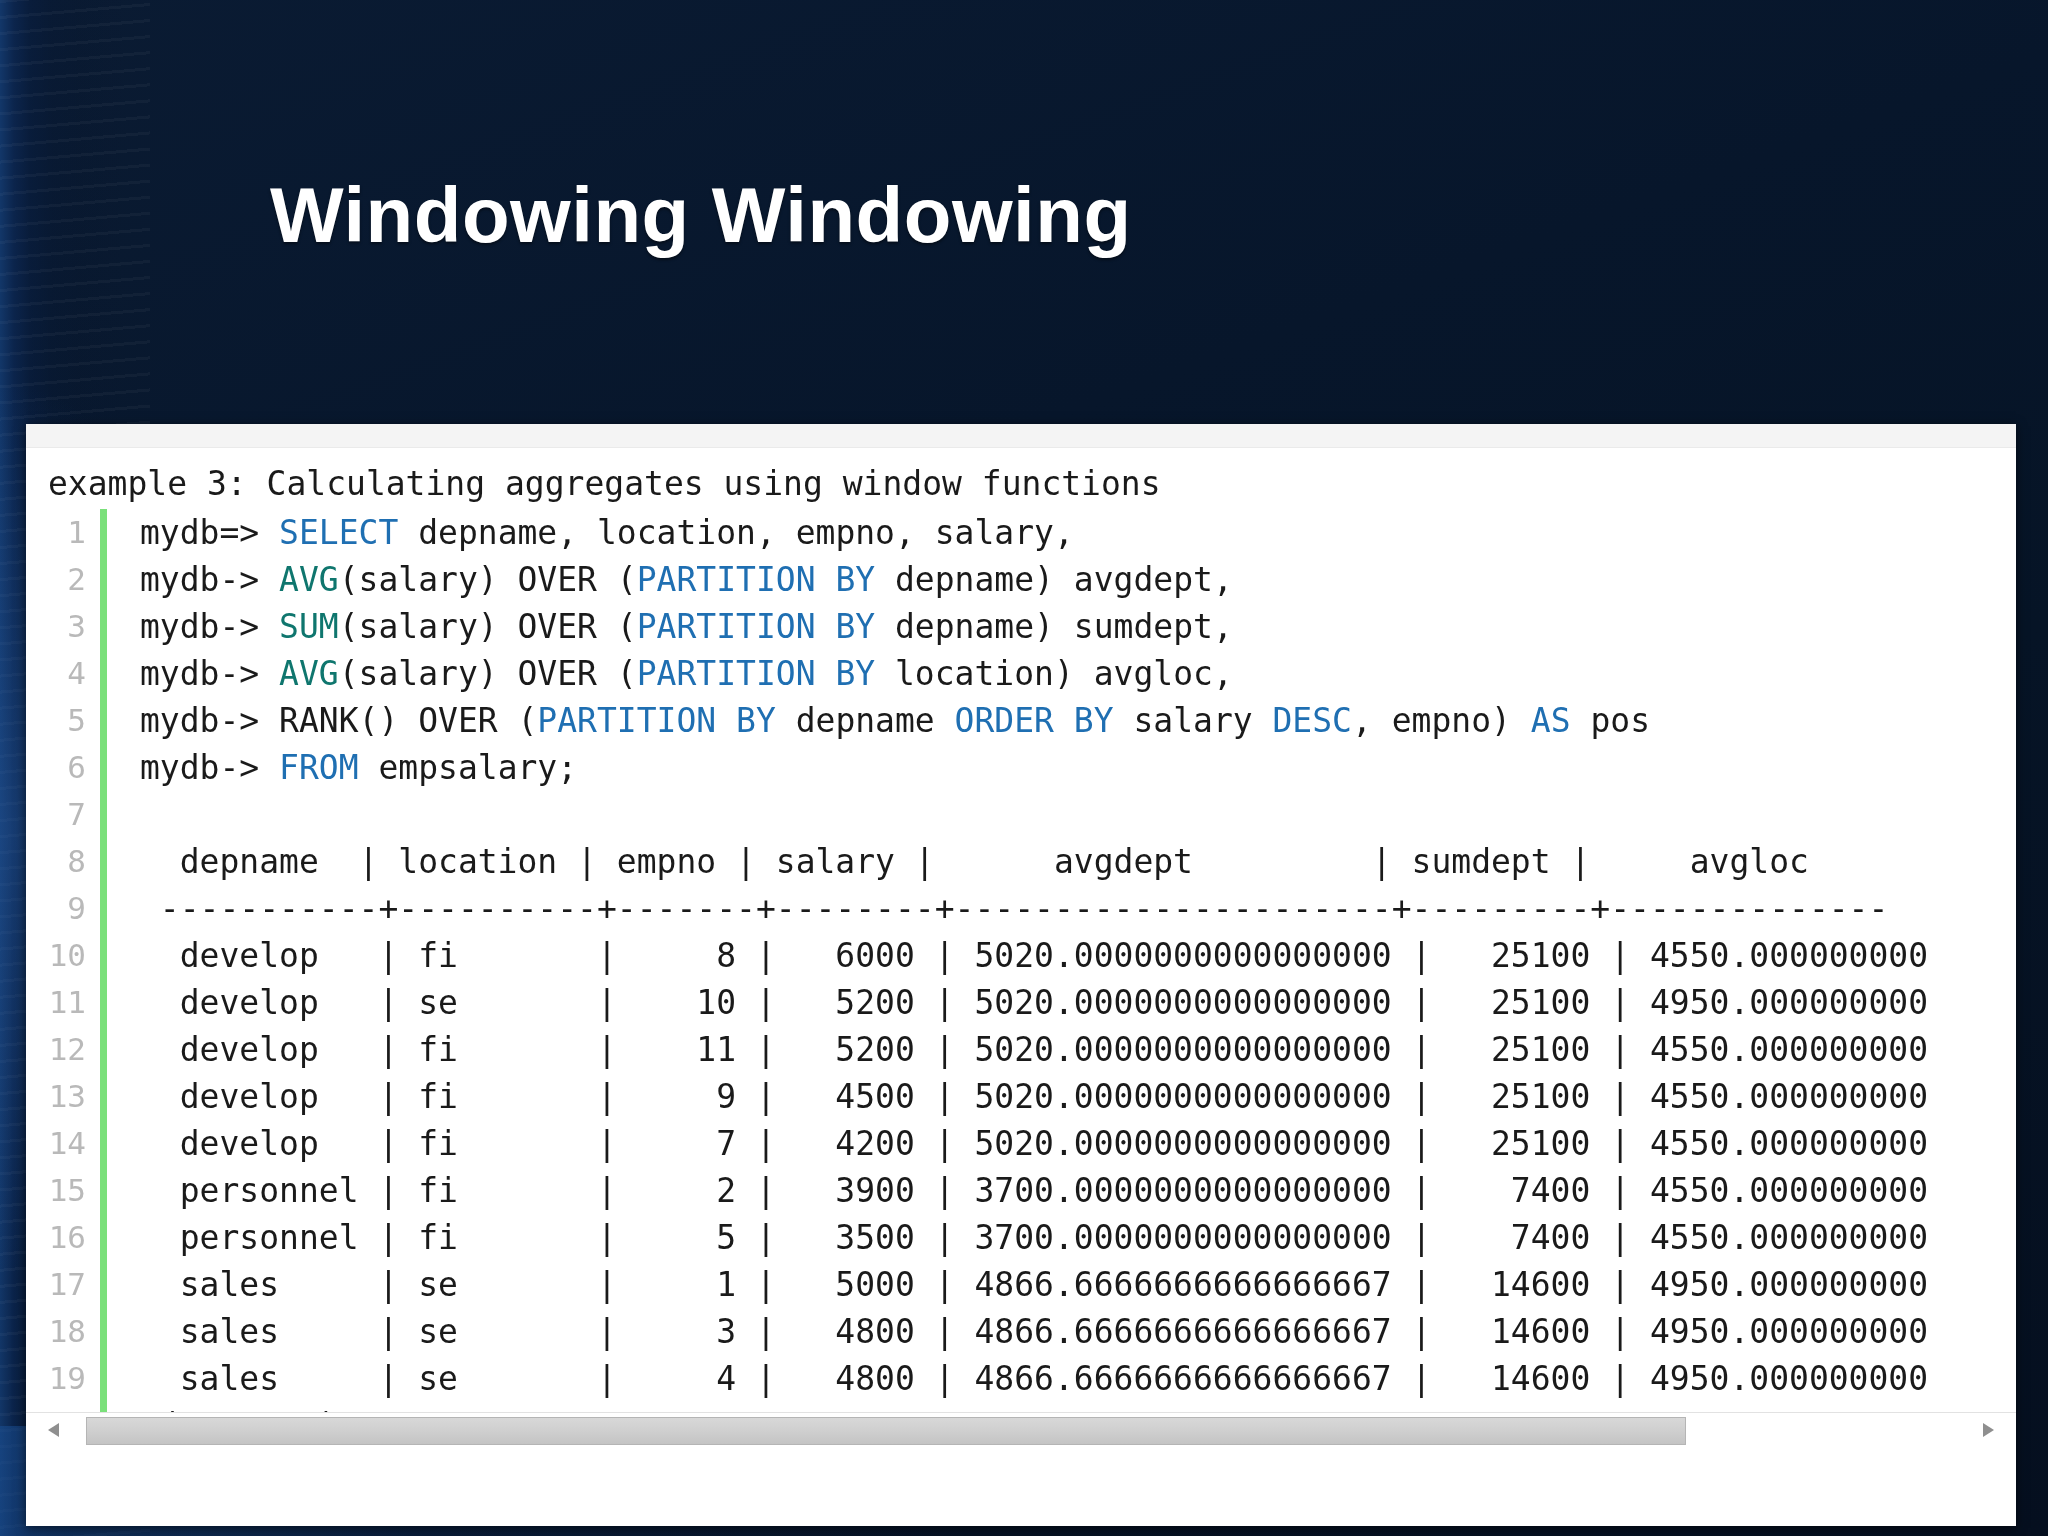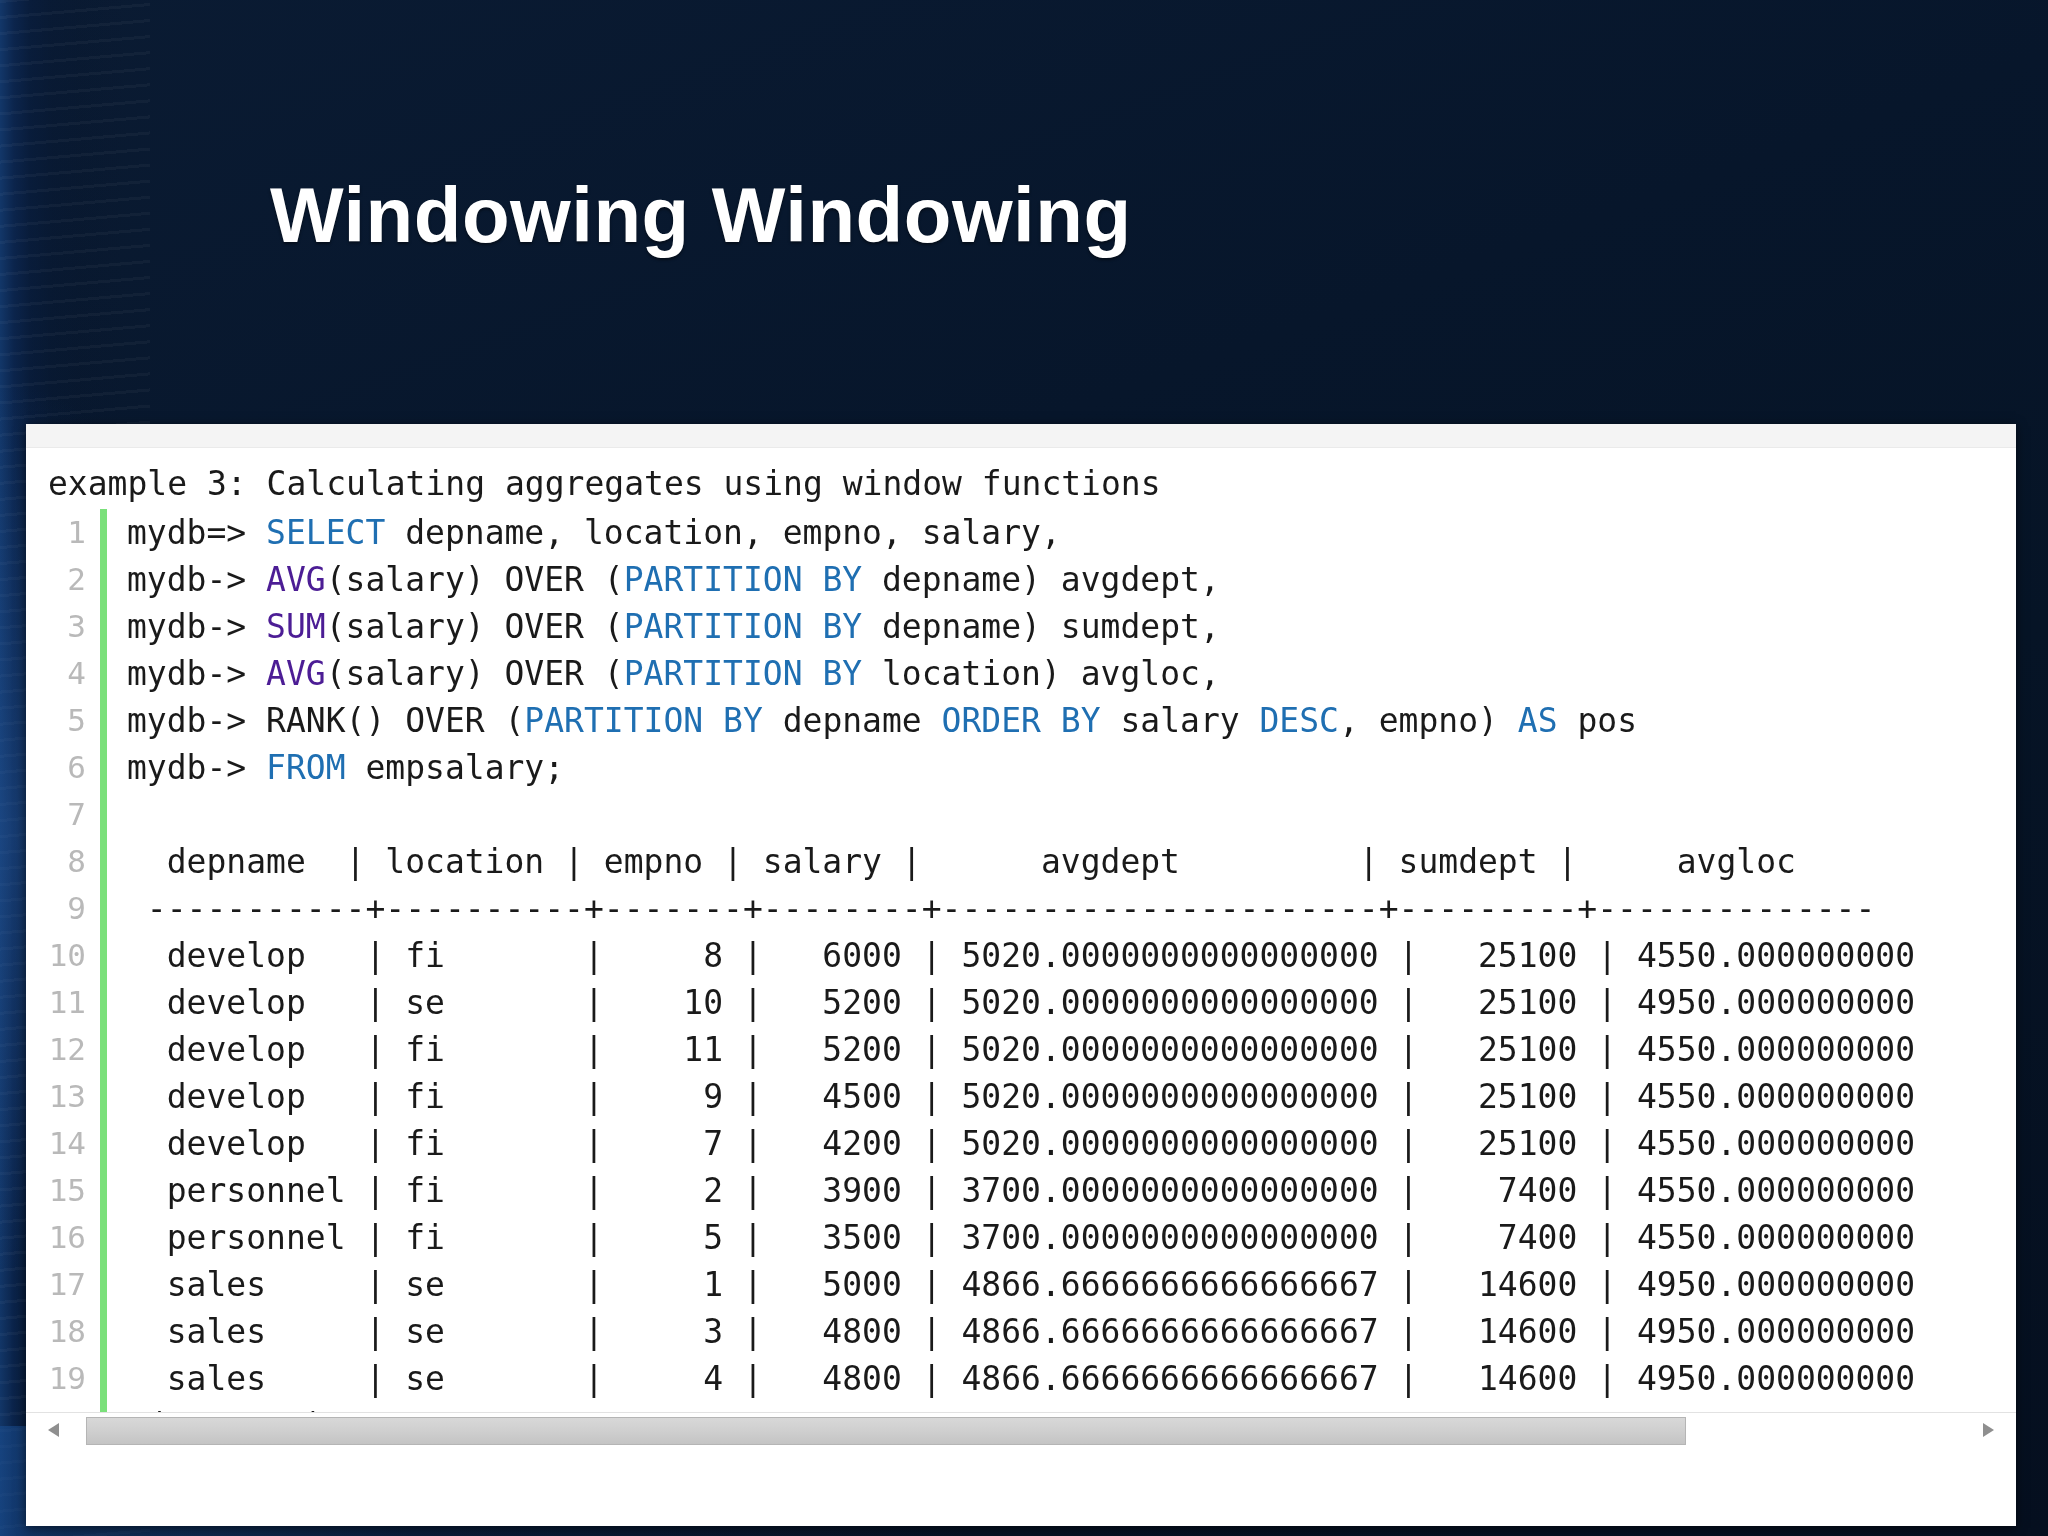--- a/index.html
+++ b/index.html
@@ -120,27 +120,27 @@
     font-size: 31px;
     user-select: none;
   }
   .gutter-bar {
     width: 7px;
     min-width: 7px;
     background: #7ae07a;
     align-self: stretch;
   }
   .code-text {
-    padding-left: 20px;
+    padding-left: 33px;
     white-space: pre;
     overflow: hidden;
   }
 
   .kw   { color: #1f6fb2; }   
-  .fn   { color: #4c1d95; }   
+  .fn   { color: #0f766e; }   
   .pl   { color: #1a1a1a; }   
 
   
   .hscroll-track {
     position: absolute;
     left: 0; bottom: 0;
     width: 1990px;
     height: 36px;
     background: #ffffff;
     border-top: 1px solid #e2e2e2;

